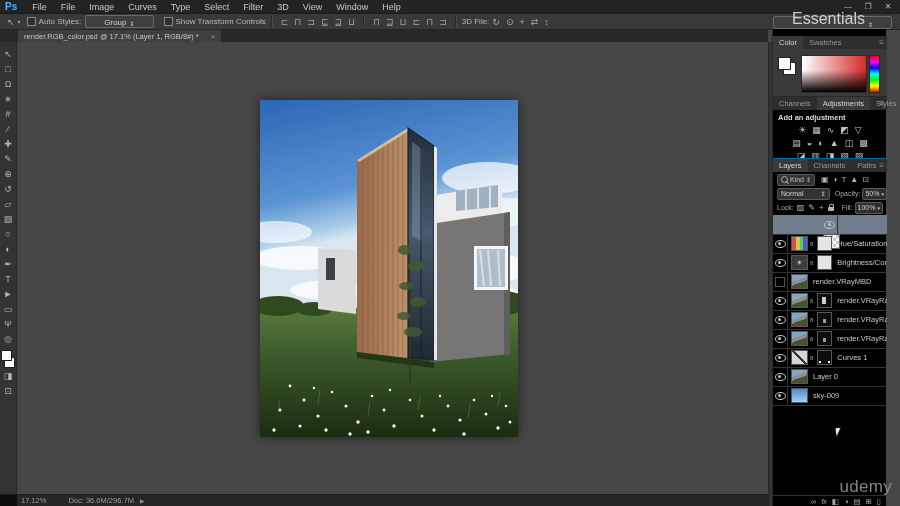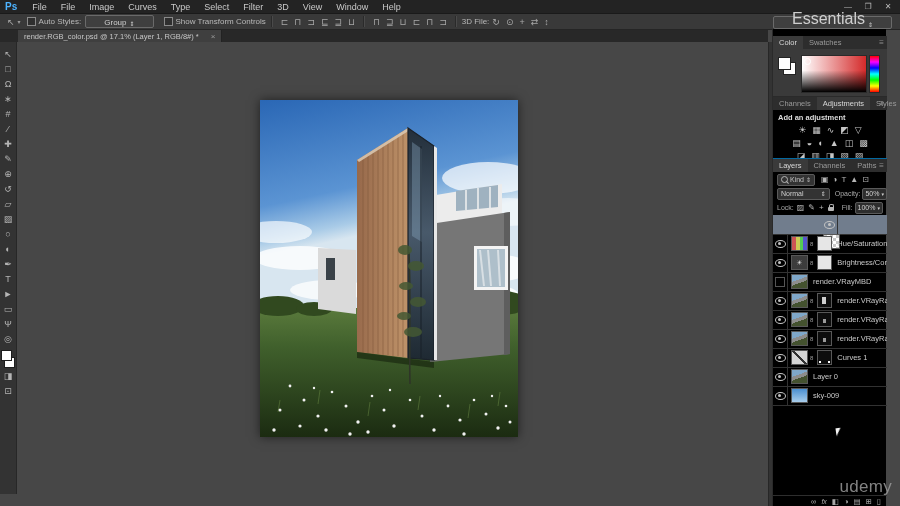--- a/index.html
+++ b/index.html
@@ -550,17 +550,23 @@
         <span class="fx">fx</span>
         <span>◧</span>
         <span>◑</span>
         <span>▤</span>
         <span>⊞</span>
         <span>▯</span>
       </div>
     </div>
   </div>
 
+  <div class="abs statusbar">
+    <span class="status-black"></span>
+    <span class="status-zoom">17.12%</span>
+    <span class="status-doc">Doc: 36.6M/296.7M</span>
+    <span class="status-arrow">▶</span>
+  </div>
 
   <div class="abs watermark">udemy</div>
   <div class="abs cursor"></div>
 
 </div>
 
 </body></html>

